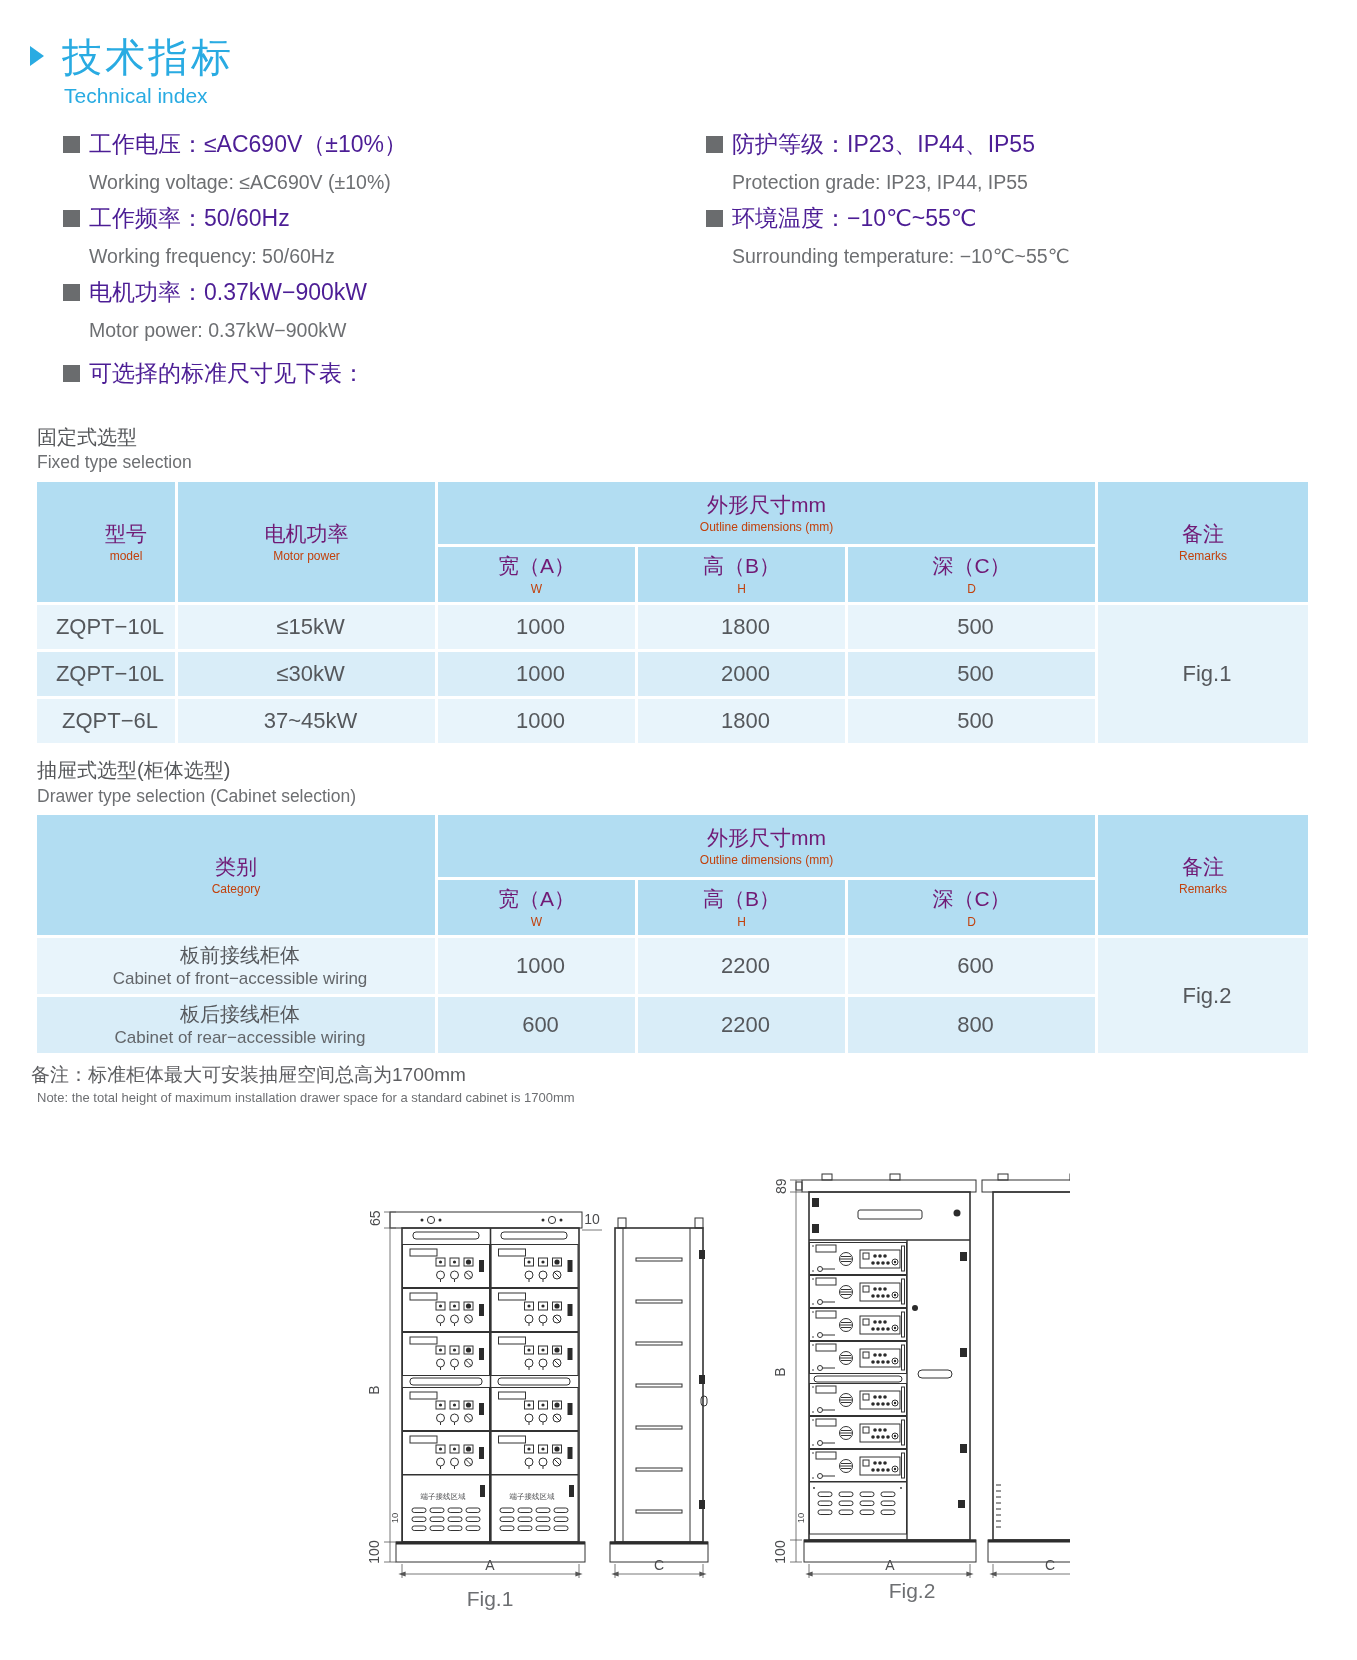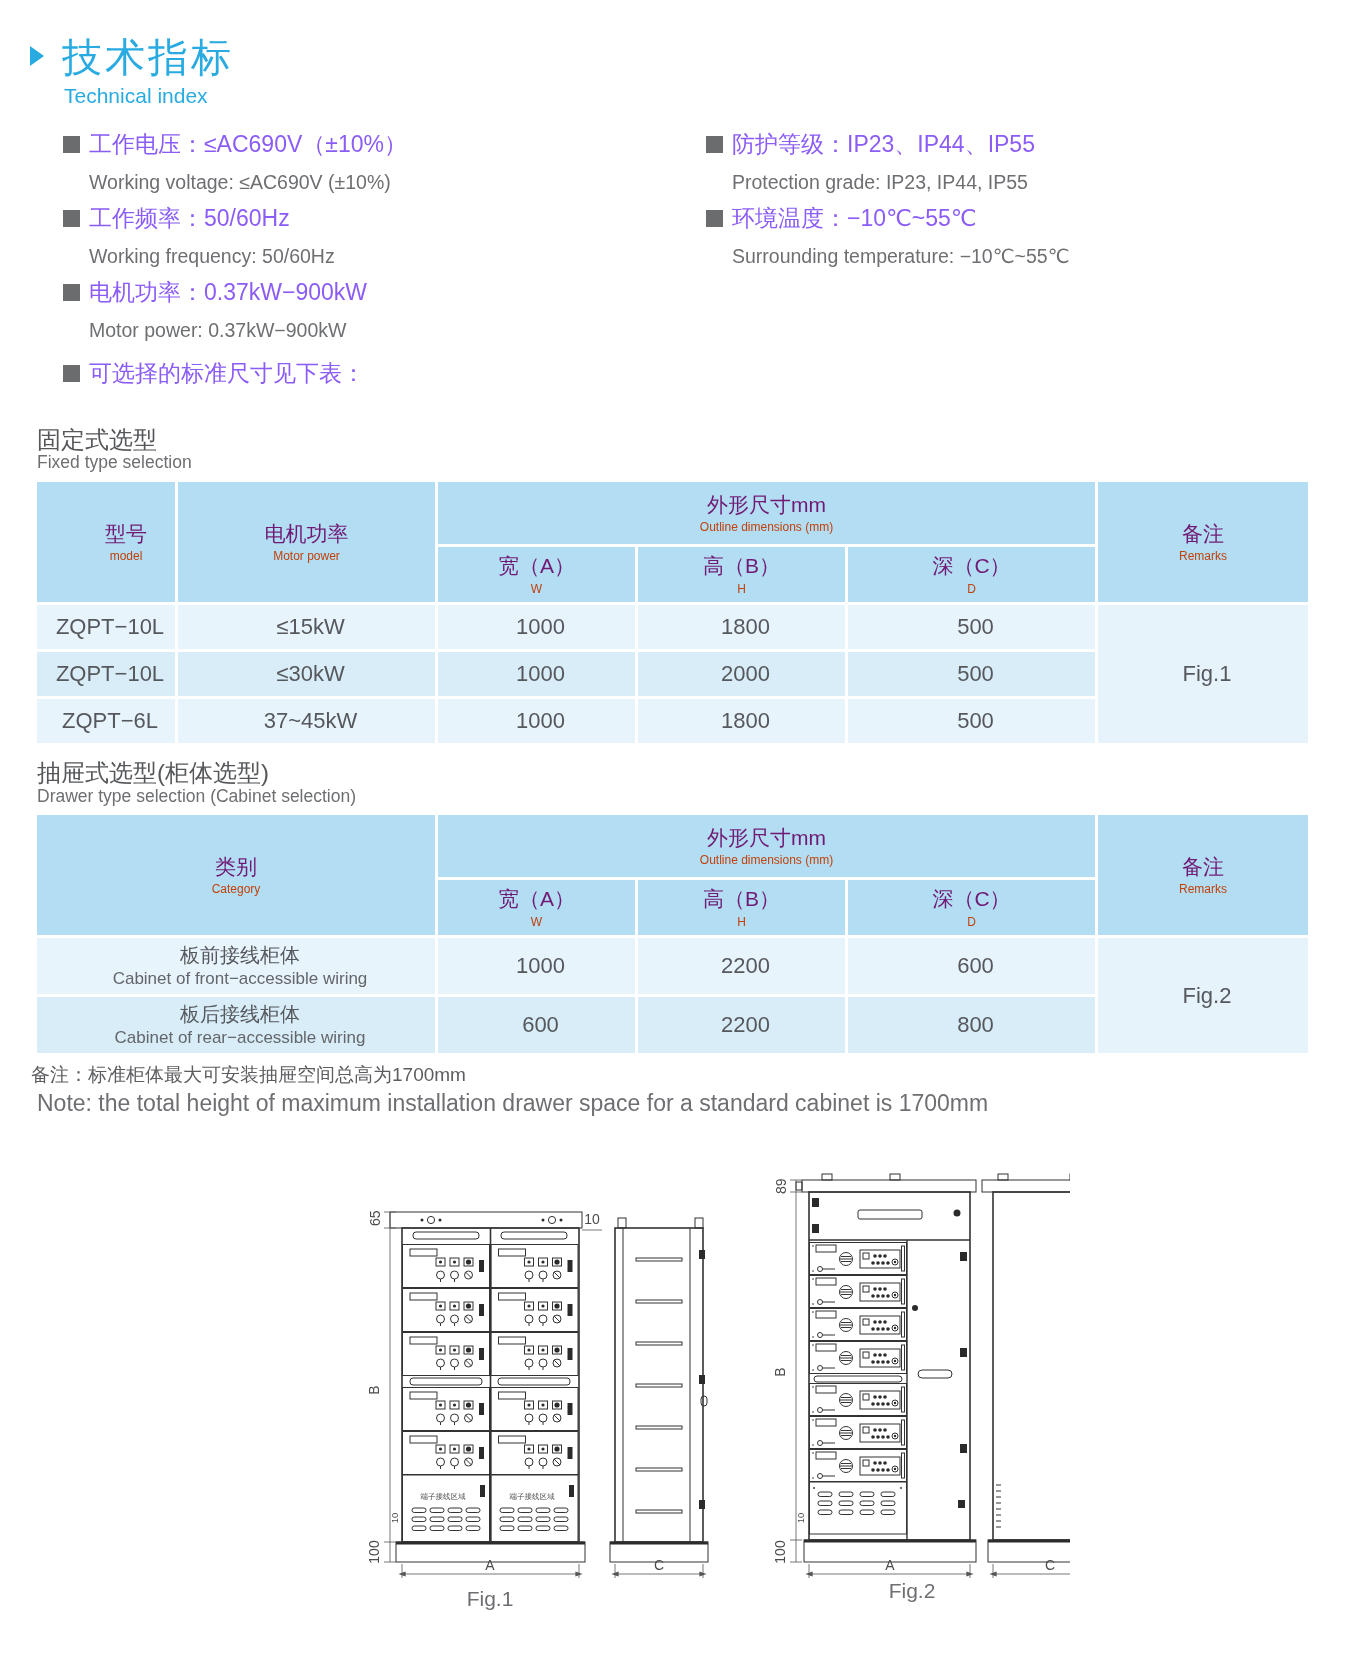--- a/index.html
+++ b/index.html
@@ -11,40 +11,40 @@
   .abs{position:absolute;}
   
   .title-arrow{
     position:absolute;left:30px;top:46px;width:0;height:0;
     border-left:14px solid #29abe2;border-top:10px solid transparent;border-bottom:10px solid transparent;
   }
   .page-title{position:absolute;left:62px;top:30px;font-size:40px;letter-spacing:3px;color:#29abe2;font-weight:500;}
   .page-subtitle{position:absolute;left:64px;top:84px;font-size:21px;color:#29abe2;}
   
   .spec{position:absolute;}
-  .spec .cn{font-size:23px;color:#8b5cf6;display:flex;align-items:center;}
+  .spec .cn{font-size:23px;color:#4c1d95;display:flex;align-items:center;}
   .spec .cn .sq{width:17px;height:17px;background:#6a6c6e;display:inline-block;margin-right:9px;flex:0 0 auto;}
   .spec .en{font-size:19.5px;color:#6d6f72;margin-left:26px;margin-top:11px;}
   
-  .sec-cn{position:absolute;font-size:24px;color:#55575a;}
+  .sec-cn{position:absolute;font-size:20px;color:#55575a;}
   .sec-en{position:absolute;font-size:17.5px;color:#6d6f72;}
   
   .tbl{position:absolute;display:grid;gap:3px;background:#ffffff;}
   .hd{background:#b2ddf2;display:flex;flex-direction:column;align-items:center;justify-content:center;line-height:1.35;}
   .hd .l1{font-size:21px;color:#701a75;}
   .hd .l2{font-size:12px;color:#c2410c;}
   .cell{display:flex;align-items:center;justify-content:center;font-size:22px;color:#55585c;background:#e8f4fb;padding-left:8px;}
   .cell.alt{background:#d9edf8;}
   .cell.two{flex-direction:column;line-height:1.3;}
   .cell.two .l1{font-size:20px;}
   .cell.two .l2{font-size:17px;color:#63666a;}
   .cell.remark{background:#e6f3fa;}
   
   .note-cn{position:absolute;font-size:19px;color:#5c5d60;}
-  .note-en{position:absolute;font-size:23px;color:#6d6f72;}
+  .note-en{position:absolute;font-size:13px;color:#6d6f72;}
   
   svg text{fill:#4a4b4d;}
   .dwg{stroke:#333;fill:none;stroke-width:1;}
   .dwg-thick{stroke:#2b2b2b;fill:none;stroke-width:3;}
   .dwg-fill{fill:#2b2b2b;stroke:none;}
   .dim{stroke:#555;stroke-width:0.8;fill:none;}
   .dimtxt{font-size:14px;fill:#4a4b4d;}
   .dimtxt-sm{font-size:9.5px;fill:#4a4b4d;}
   .captxt{font-size:21px;fill:#6d6f72;}
 </style>

